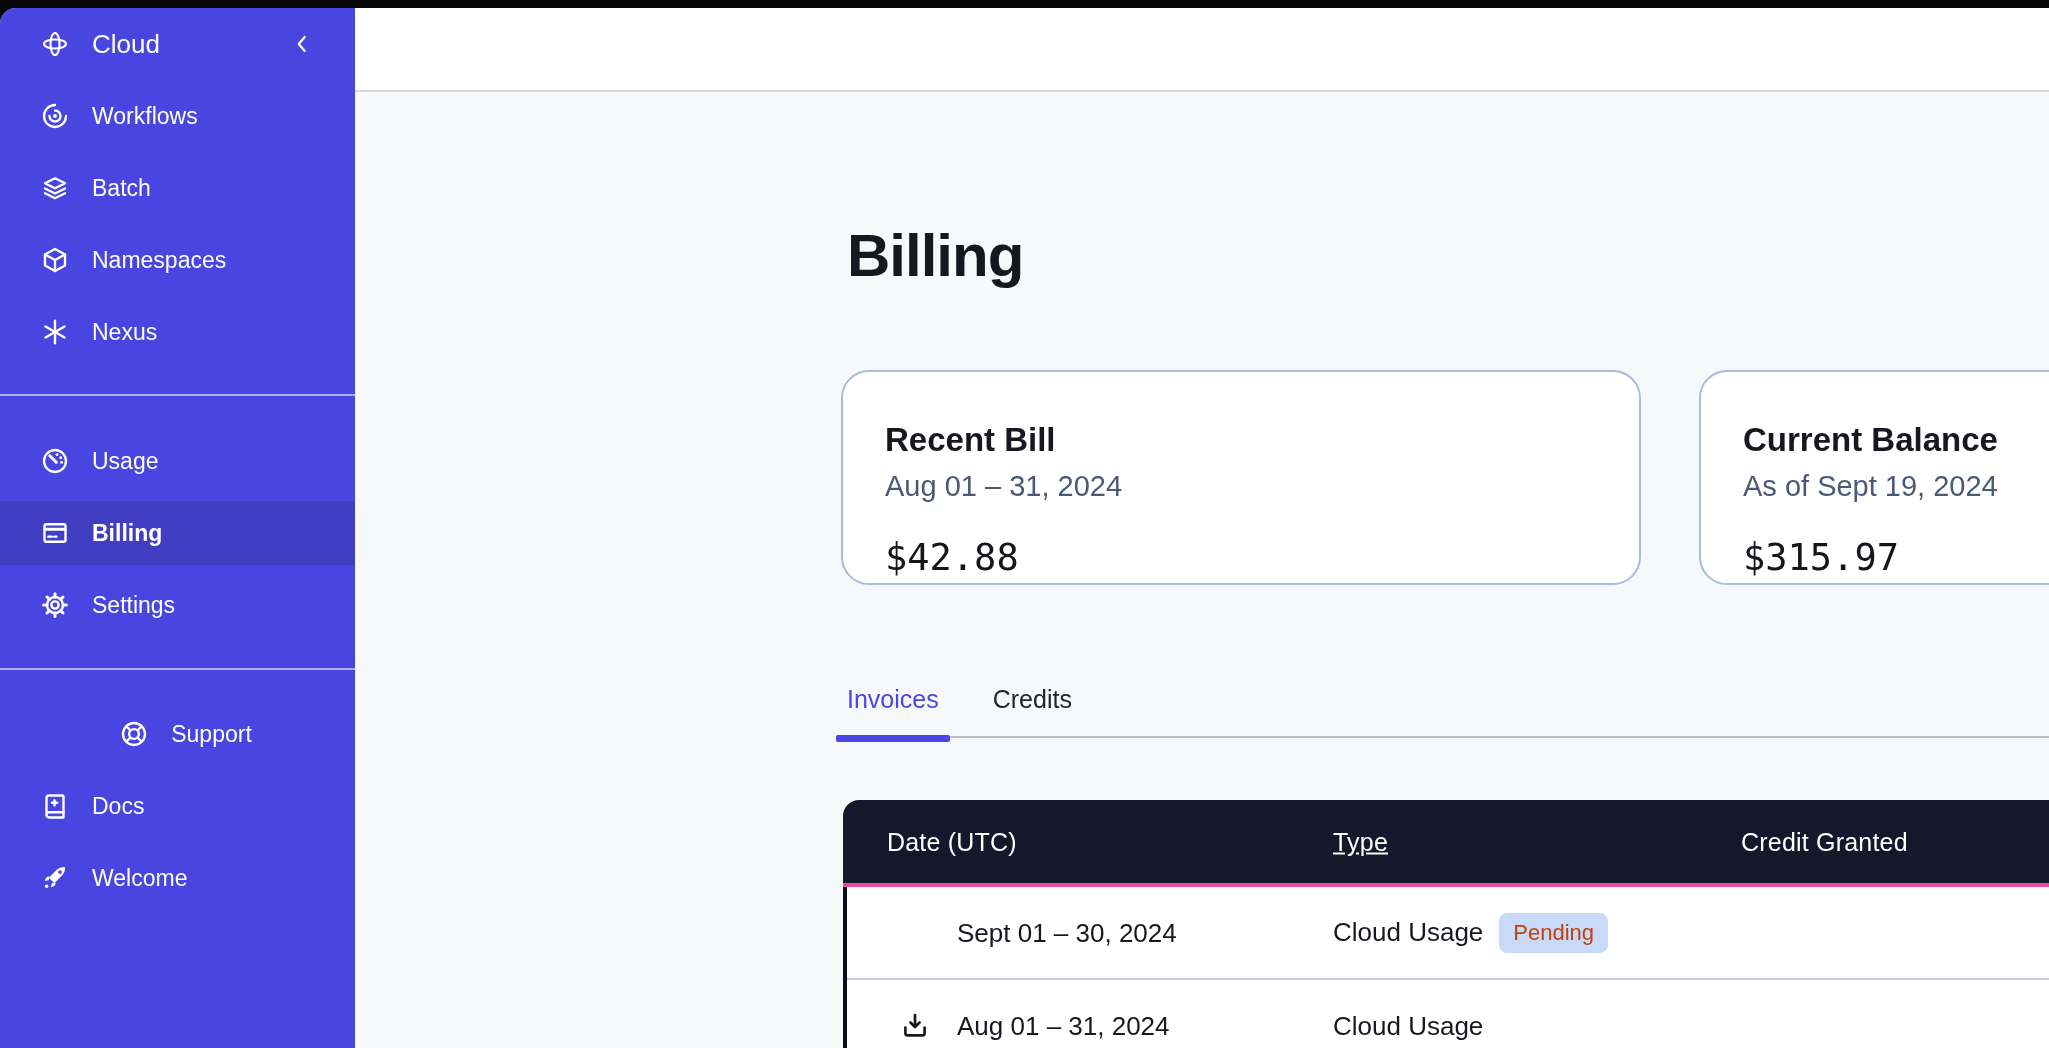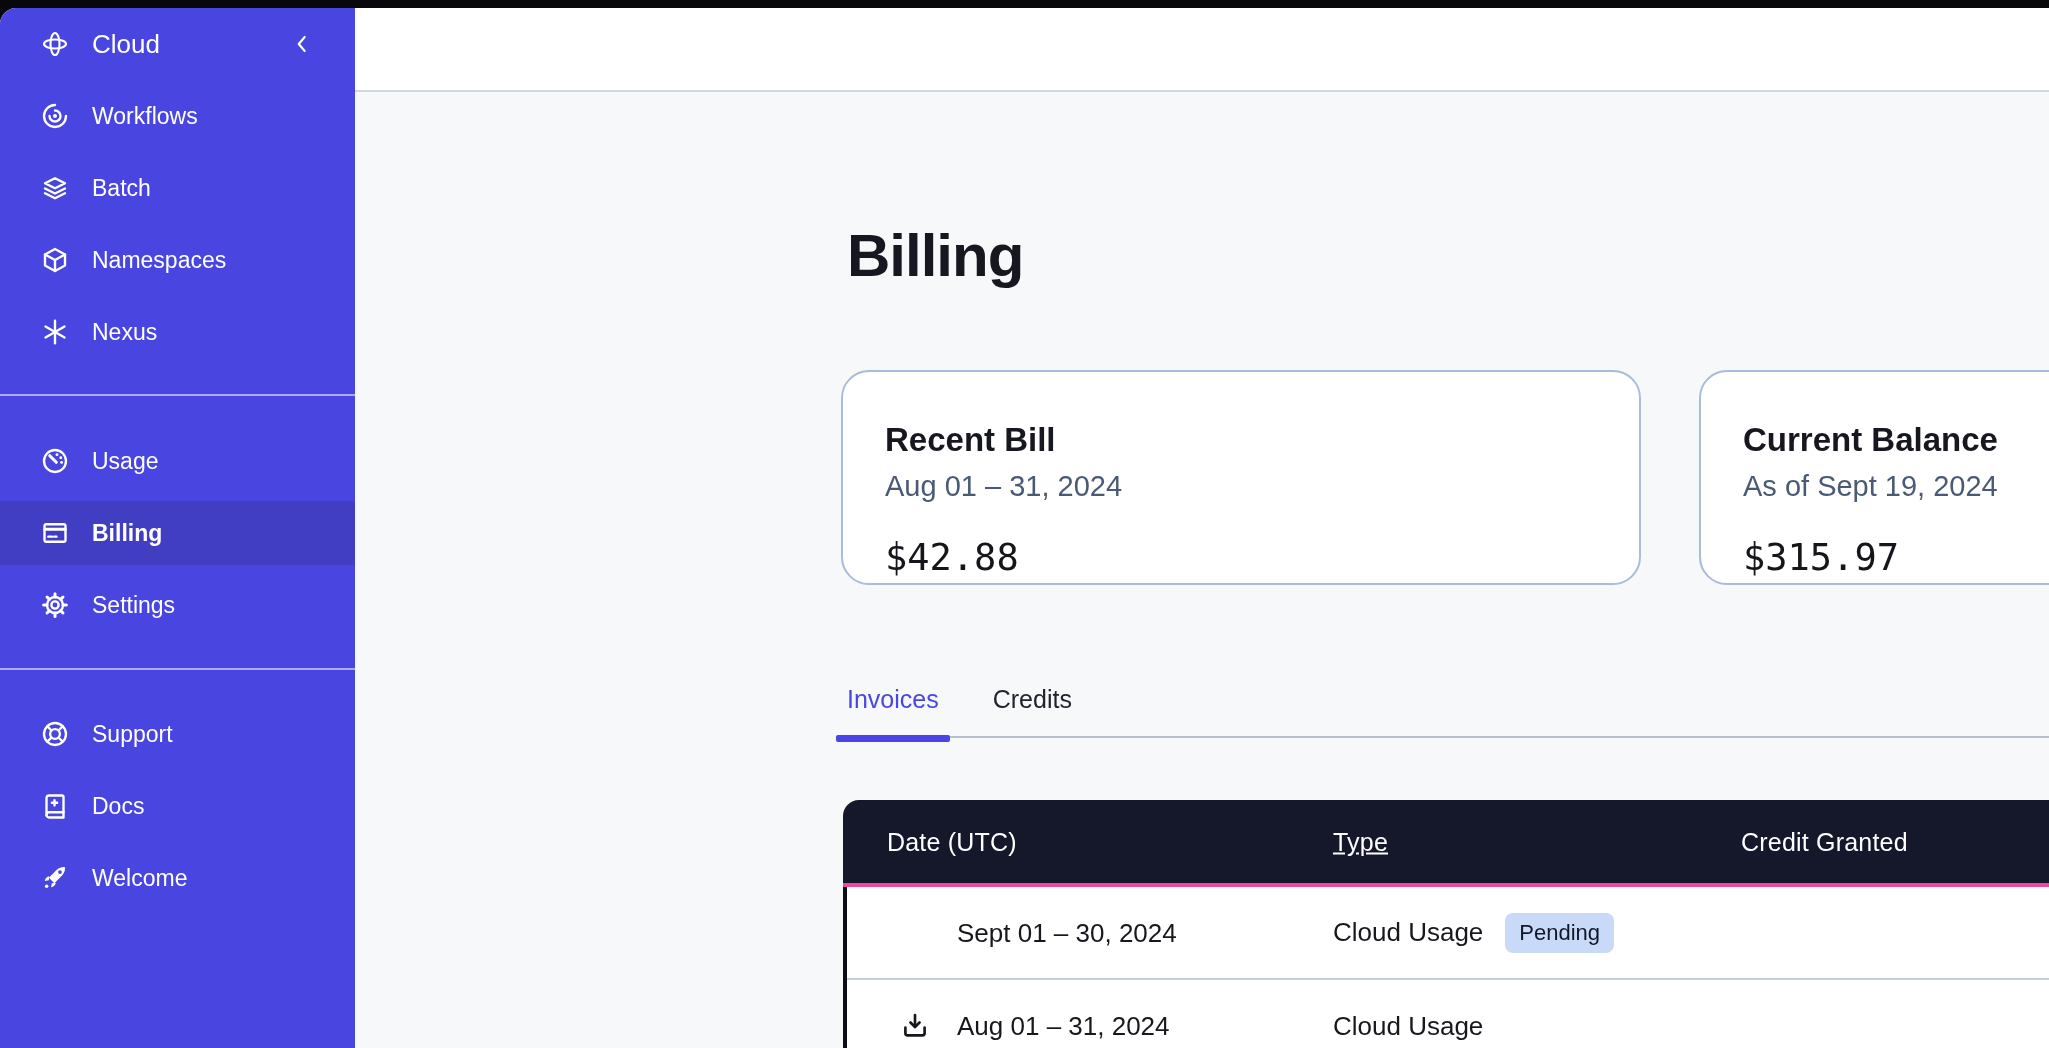--- a/index.html
+++ b/index.html
@@ -25,21 +25,21 @@
   .side-item.active{font-weight:700;}
   .side-item.active::before{content:"";position:absolute;left:0;right:0;top:4px;bottom:4px;
              background:#413EC4;z-index:0;}
   .side-item.brand{font-size:26px;font-weight:500;}
   .collapse-btn{position:absolute;right:38px;top:50%;transform:translateY(-50%);
              width:30px;height:30px;display:flex;align-items:center;justify-content:center;cursor:pointer;}
   .side-divider{height:2px;background:rgba(255,255,255,0.55);}
   .m-after-nexus{margin-top:26px;}
   .m-sec2{margin-top:29px;}
   .m-after-settings{margin-top:27px;}
-  .m-sec3{margin-top:28px;}
+  .m-sec3{margin-top:28px;justify-content:center;}
   .sicon{width:30px;height:30px;flex:0 0 30px;display:block;}
 
   
   .topbar{position:absolute;left:355px;right:0;top:0;height:84px;background:#FFFFFF;
           border-bottom:2px solid #D5D9DF;box-sizing:border-box;}
 
   
   .main{position:absolute;left:355px;right:0;top:84px;bottom:0;overflow:hidden;background:#F7F8FA;}
   .page-title{position:absolute;left:492px;top:128px;margin:0;
           font-size:60px;line-height:72px;font-weight:600;letter-spacing:-1px;color:#17171F;}
@@ -69,22 +69,22 @@
       color:#FFFFFF;font-size:25px;font-weight:500;letter-spacing:.2px;white-space:nowrap;}
   .th-date{left:44px;}
   .th-type{left:490px;text-decoration:underline;}
   .th-credit{left:898px;}
   .tbody{border-left:4px solid #0B0E17;}
   .trow{position:relative;height:91px;background:#FFFFFF;border-bottom:2px solid #C7CEDA;}
   .td{position:absolute;top:50%;transform:translateY(-50%);
       font-size:26px;color:#17181D;white-space:nowrap;}
   .td-icon{left:52px;width:32px;height:32px;display:flex;align-items:center;cursor:pointer;}
   .td-date{left:110px;}
-  .td-type{left:486px;display:flex;align-items:center;gap:22px;}
-  .badge{background:#C9DAF8;color:#0f172a;font-size:22px;line-height:22px;
+  .td-type{left:486px;display:flex;align-items:center;gap:16px;}
+  .badge{background:#C9DAF8;color:#c2410c;font-size:22px;line-height:22px;
          padding:9px 14px;border-radius:8px;font-weight:500;white-space:nowrap;}
 </style>
 </head>
 <body>
 
 <div class="stage">
   <div class="app">
 
     <nav class="sidebar">
       <div class="side-list">

